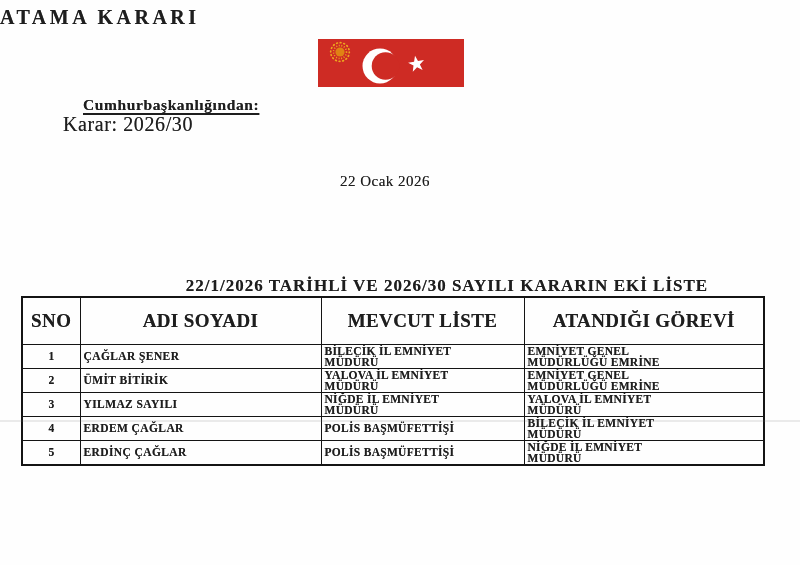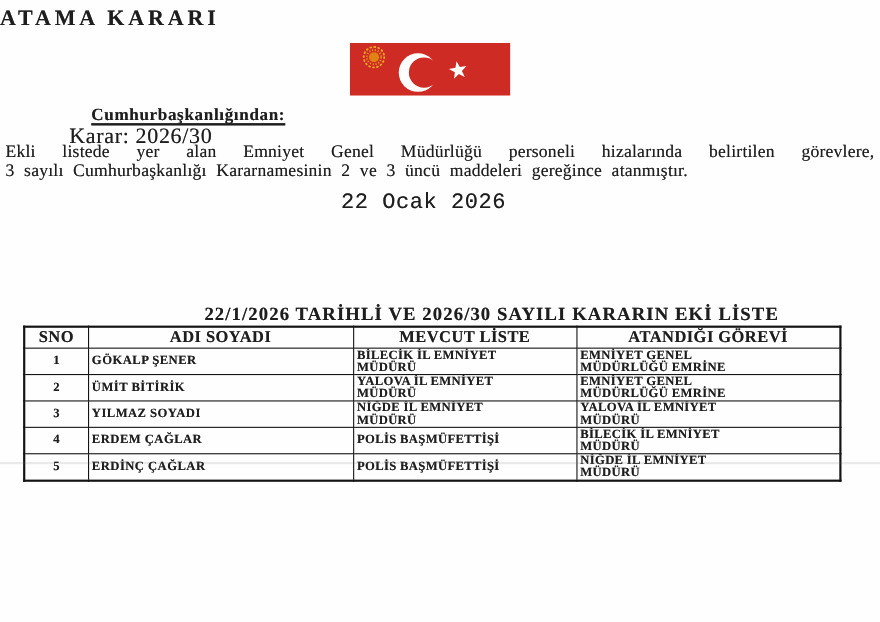--- a/index.html
+++ b/index.html
@@ -24,36 +24,36 @@
     letter-spacing:0.6px;
   }
   .body-text {
     position:absolute; left:5px; top:131px; width:790px;
     font-size:16px; line-height:16.5px; word-spacing:4.5px; letter-spacing:0.2px;
   }
   .body-line1 { text-align:justify; text-align-last:justify; }
   .body-line2 { text-align:left; }
   .date-line {
     position:absolute; top:173px; left:0; width:770px; text-align:center;
-    font-size:20px; letter-spacing:0.5px;font-family:Liberation Mono, monospace;
+    font-size:15px; letter-spacing:0.5px;
   }
   .signature { position:absolute; top:216px; left:488px; width:260px; text-align:center; }
   .signer-name { font-size:17px; font-weight:bold; letter-spacing:0.8px; }
   .signer-title { margin-top:5px; font-size:15px; letter-spacing:2.5px; }
   .table-title {
     position:absolute; top:276px; left:0; width:800px; text-align:center;
     font-weight:bold; font-size:17px; letter-spacing:1px;padding-left:47px;
   }
   table.appt {
     position:absolute; left:21px; top:296px; width:742px;
     border-collapse:collapse; table-layout:fixed; border:2px solid #141414;
   }
   table.appt th, table.appt td { border:1.6px solid #141414; font-weight:bold; overflow:hidden; }
   table.appt th {
-    font-size:15px; height:18px; padding:0 2px; text-align:center; letter-spacing:0.4px;
+    font-size:19px; height:18px; padding:12px 2px; text-align:center; letter-spacing:0.4px;
   }
   table.appt tr.data-row { height:21px; }
   table.appt td { font-size:11.5px; line-height:10.5px; vertical-align:middle; padding:1px 3px; }
   td.col-sno  { text-align:center; font-size:12.5px; }
   td.col-name { padding-left:10px; font-size:12.5px; letter-spacing:0.4px; white-space:nowrap; }
   td.col-current, td.col-assigned { padding-left:6px; white-space:pre-line; letter-spacing:0.3px; }
   .scan-line {
     position:absolute; left:0; top:420px; width:800px; height:2px;
     background:rgba(110,110,110,0.14);
   }
@@ -73,24 +73,20 @@
       <circle cx="22" cy="13" r="9.3" fill="none" stroke-width="1.7" stroke-dasharray="0.8 2.85" stroke-linecap="round" stroke="#eda71e"></circle>
       <circle cx="62" cy="27" r="17.5" fill="#ffffff"></circle>
       <circle cx="67.5" cy="27" r="13.8" fill="#ce2b24"></circle>
       <polygon transform="translate(98.5,25) rotate(8)" points="-8.5,0 -2.75,-2 -2.63,-8.08 1.05,-3.23 6.88,-5 3.4,0 6.88,5 1.05,3.23 -2.63,8.08 -2.75,2" fill="#ffffff"></polygon>
     </svg>
   </div>
 
   <div class="from-label">Cumhurbaşkanlığından:</div>
   <div class="decision-no">Karar: 2026/30</div>
 
-  <div class="body-text">
-    <div class="body-line1">Ekli listede yer alan Emniyet Genel Müdürlüğü personeli hizalarında belirtilen görevlere,</div>
-    <div class="body-line2">3 sayılı Cumhurbaşkanlığı Kararnamesinin 2 ve 3 üncü maddeleri gereğince atanmıştır.</div>
-  </div>
 
   <div class="date-line">22 Ocak 2026</div>
 
   <div class="signature">
   </div>
 
   <div class="table-title">22/1/2026 TARİHLİ VE 2026/30 SAYILI KARARIN EKİ LİSTE</div>
 
   <table class="appt">
     <colgroup>
@@ -103,37 +99,37 @@
       <tr>
         <th>SNO</th>
         <th>ADI SOYADI</th>
         <th>MEVCUT LİSTE</th>
         <th>ATANDIĞI GÖREVİ</th>
       </tr>
     </thead>
     <tbody>
         <tr class="data-row">
           <td class="col-sno">1</td>
-          <td class="col-name">GÖKALP ŞENER</td>
+          <td class="col-name">ÇAĞLAR ŞENER</td>
           <td class="col-current">BİLECİK İL EMNİYET
 MÜDÜRÜ</td>
           <td class="col-assigned">EMNİYET GENEL
 MÜDÜRLÜĞÜ EMRİNE</td>
         </tr>
         <tr class="data-row">
           <td class="col-sno">2</td>
           <td class="col-name">ÜMİT BİTİRİK</td>
           <td class="col-current">YALOVA İL EMNİYET
 MÜDÜRÜ</td>
           <td class="col-assigned">EMNİYET GENEL
 MÜDÜRLÜĞÜ EMRİNE</td>
         </tr>
         <tr class="data-row">
           <td class="col-sno">3</td>
-          <td class="col-name">YILMAZ SOYADI</td>
+          <td class="col-name">YILMAZ SAYILI</td>
           <td class="col-current">NİĞDE İL EMNİYET
 MÜDÜRÜ</td>
           <td class="col-assigned">YALOVA İL EMNİYET
 MÜDÜRÜ</td>
         </tr>
         <tr class="data-row">
           <td class="col-sno">4</td>
           <td class="col-name">ERDEM ÇAĞLAR</td>
           <td class="col-current">POLİS BAŞMÜFETTİŞİ</td>
           <td class="col-assigned">BİLECİK İL EMNİYET

